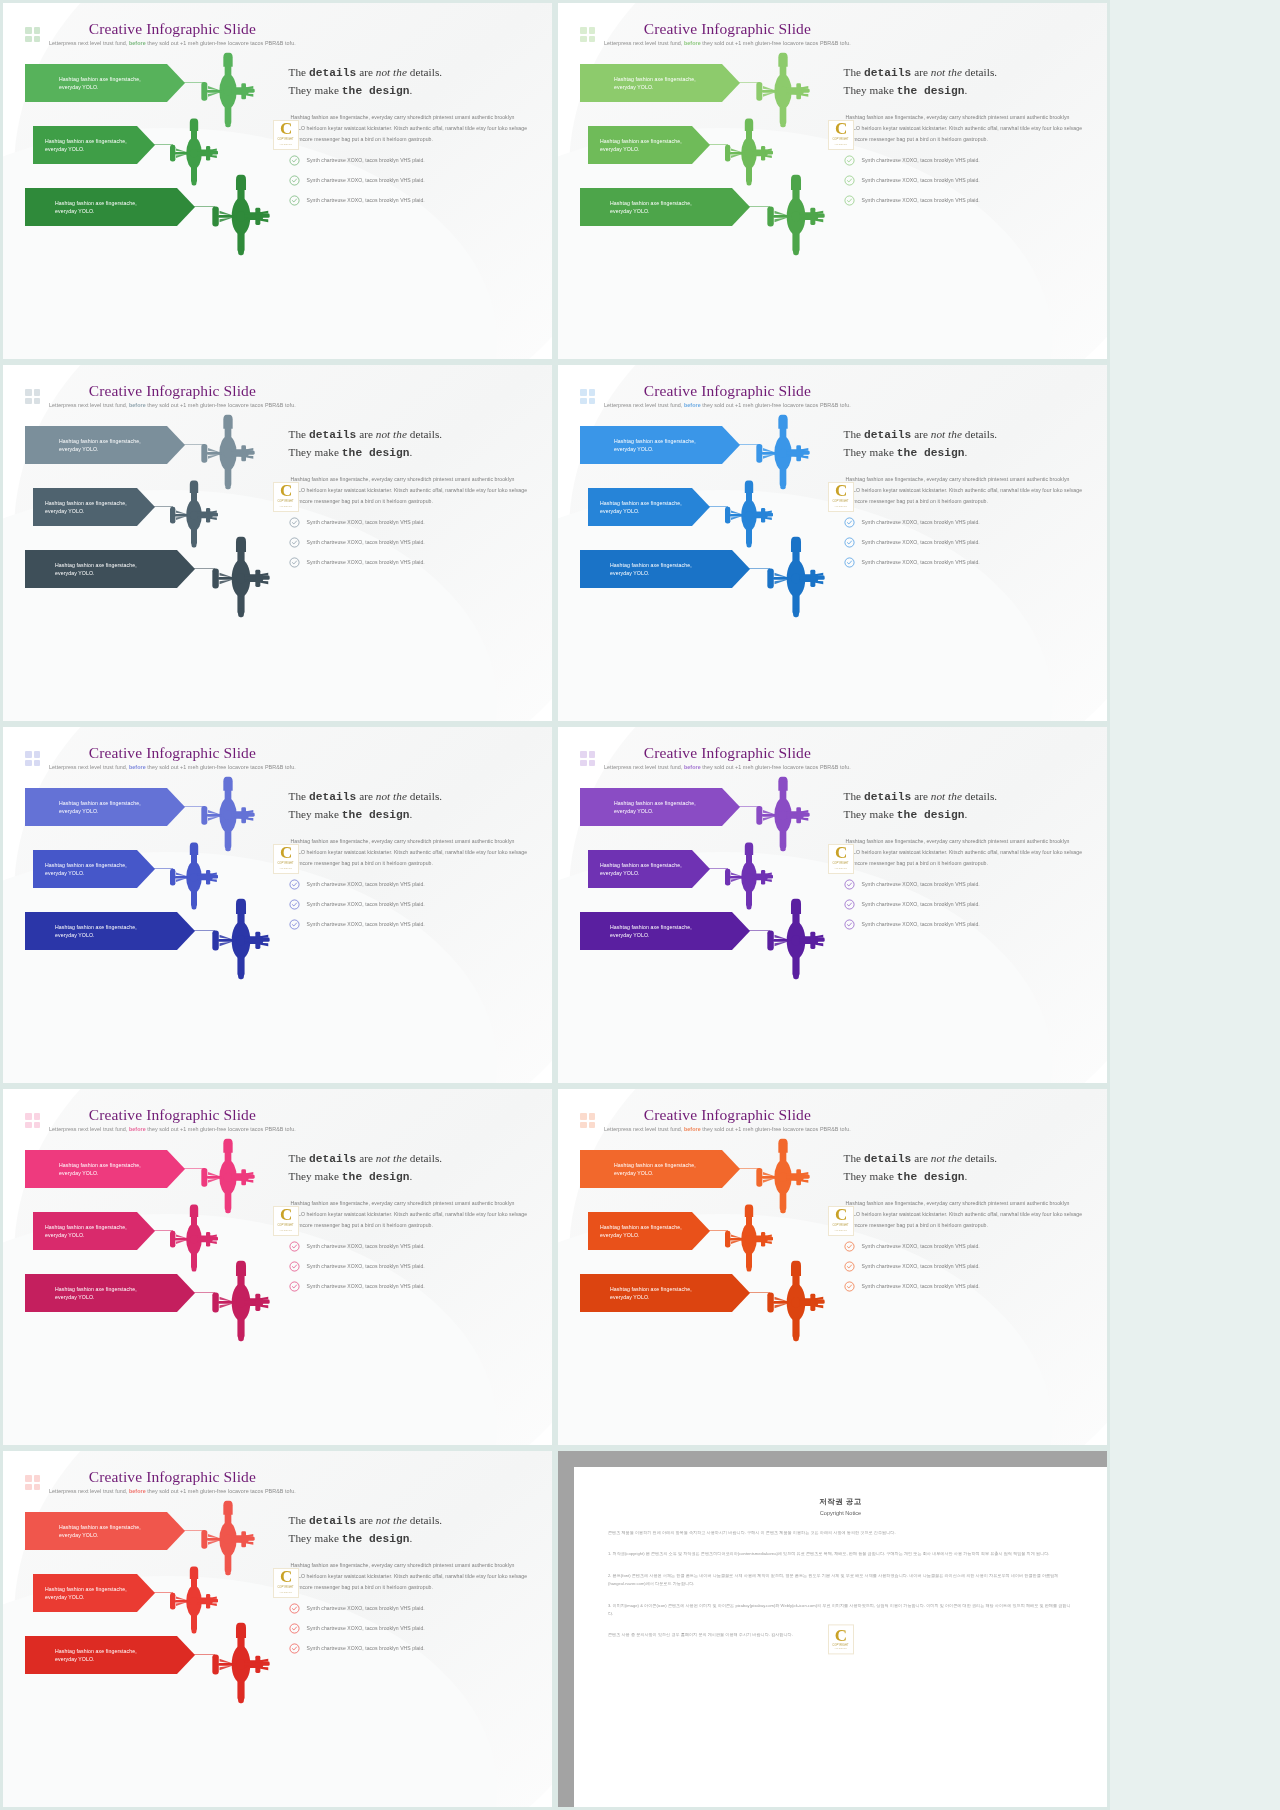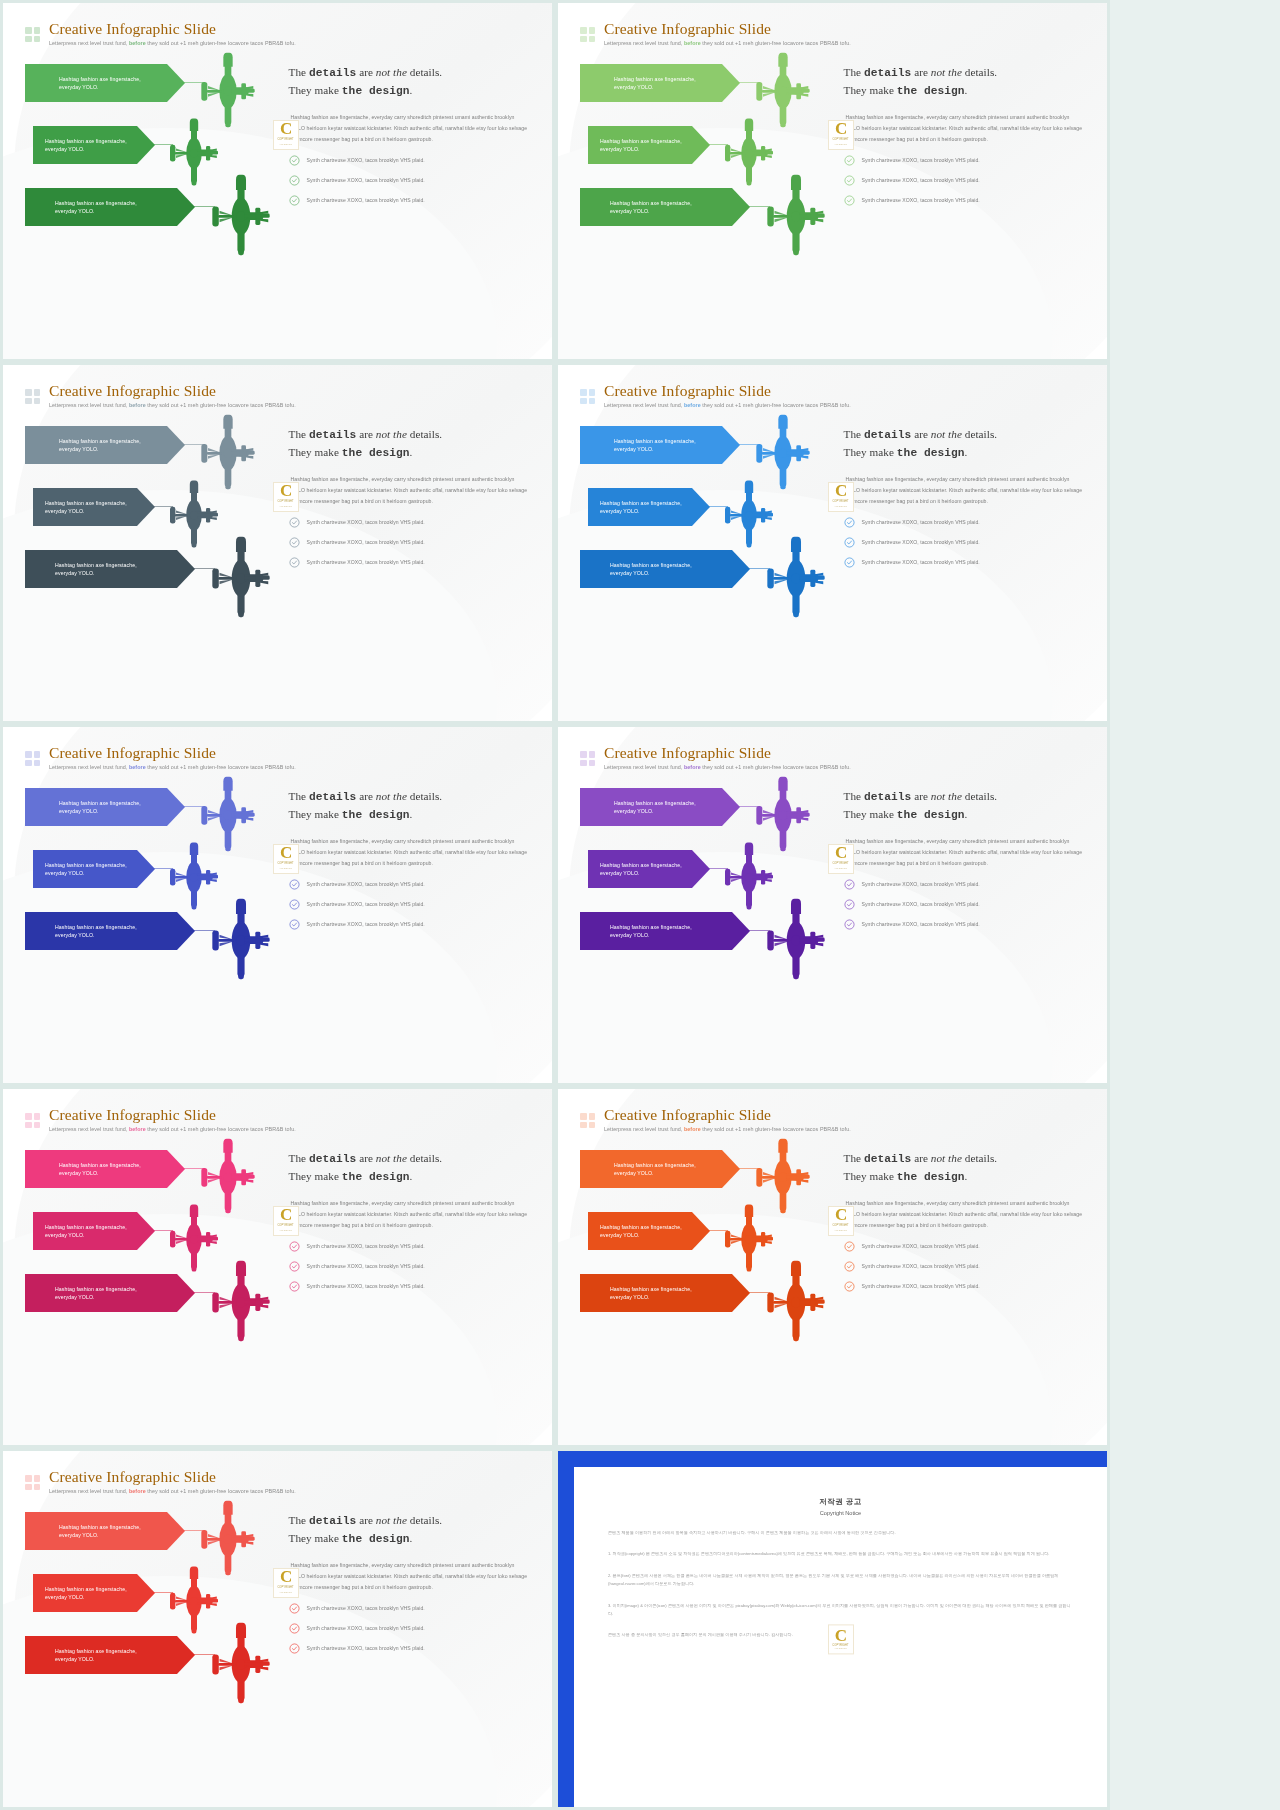--- a/index.html
+++ b/index.html
@@ -40,21 +40,21 @@
   .inner { position:relative; z-index:2; width:100%; height:100%; padding:18px 22px; }
 
   
   .shead { display:flex; align-items:flex-start; gap:9px; }
   .grid-icon { width:15px; height:15px; margin-top:6px; flex:none;
     display:grid; grid-template-columns:1fr 1fr; grid-template-rows:1fr 1fr; gap:2px; }
   .grid-icon i { display:block; background:currentColor; opacity:.5; border-radius:1px; }
   .htext { line-height:1; }
   .stitle {
     font-family:"Liberation Serif", serif;
-    font-size:15.5px; color:#a16207; letter-spacing:.1px; white-space:nowrap;
+    font-size:15.5px; color:#701a75; letter-spacing:.1px; white-space:nowrap;text-align:center;
   }
   .ssub { font-size:5.4px; color:#8d8d8d; margin-top:4px; letter-spacing:.05px; white-space:nowrap; }
   .ssub .accent { font-weight:bold; }
 
   
   .sbody { display:flex; margin-top:14px; height:calc(100% - 52px); }
   .left { width:51%; position:relative; }
   .right { width:49%; padding-left:6px; padding-top:4px; }
 
   
@@ -110,21 +110,21 @@
   .wm-t { font-size:2.6px; color:#b79b3c; margin-top:1px; letter-spacing:.1px; }
   .wm-t2 { font-size:2.1px; color:#cdbb86; }
 
   .bullets { margin-top:10px; }
   .bullet { display:flex; align-items:center; gap:7px; margin-bottom:9px; }
   .chk { width:11px; height:11px; flex:none; }
   .chk svg { width:100%; height:100%; display:block; }
   .bul-txt { font-size:5.1px; color:#7e7e7e; letter-spacing:.05px; }
 
   
-  .cslide { background:#1d4ed8; padding:16px 0 0 16px; }
+  .cslide { background:#a3a3a3; padding:16px 0 0 16px; }
   .cpaper {
     background:#fff; width:100%; height:100%;
     padding:30px 34px; position:relative; overflow:hidden;
   }
   .ctitle-ko { text-align:center; font-size:7.6px; color:#4a4a4a; font-weight:bold; letter-spacing:.4px; }
   .ctitle-en { text-align:center; font-size:5.6px; color:#5d5d5d; margin-top:3px; }
   .cpara { margin-top:13px; font-size:4.1px; color:#9a9a9a; line-height:2.05; letter-spacing:.02px; }
   .cwm {
     position:absolute; left:50%; top:50%; transform:translate(-50%,-42%);
     width:26px; height:30px; border:1px solid #efe7d2; background:#fff;

